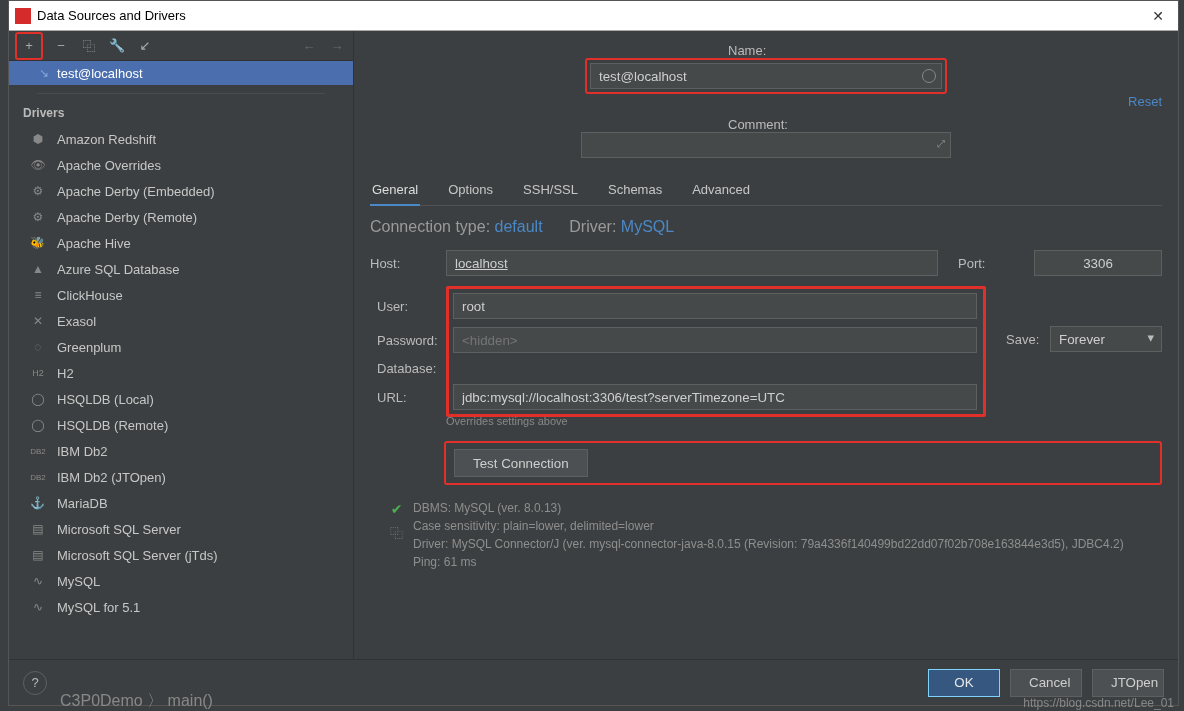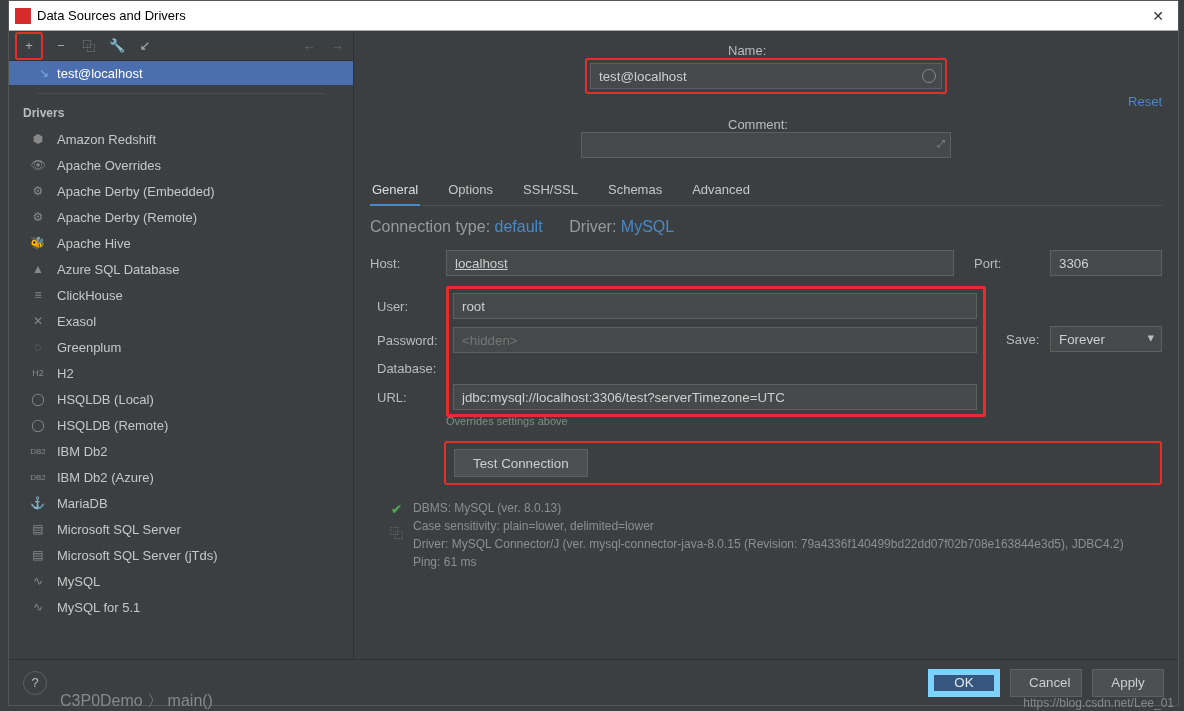--- a/index.html
+++ b/index.html
@@ -193,21 +193,21 @@
   }
   .conn-line a { color: #4a88c7; cursor: pointer; }
   .form-row {
     display: flex;
     align-items: center;
     margin-bottom: 10px;
   }
   .form-row label { width: 76px; }
   .wide-input { flex: 1; text-decoration: underline; }
   .port-label { width: 44px; margin-left: 20px; }
-  .port-input { width: 112px; }
+  .port-input { width: 128px; text-align: center; }
   .highlight-group {
     border: 3px solid #e1302a;
     padding: 2px 0;
     border-radius: 2px;
     width: 540px;
   }
   .inside-pad { padding: 2px 4px; }
   .select {
     background: #45494a;
     border: 1px solid #5e6060;
@@ -226,21 +226,21 @@
   .btn-std {
     background: #4c5052;
     border: 1px solid #5e6060;
     color: #cfcfcf;
     height: 28px;
     padding: 0 18px;
     cursor: pointer;
   }
   .btn-primary {
     background: #365880;
-    border: 6px solid #7dd3fc;
+    border: 1px solid #7dd3fc;
     color: #e8e8e8;
   }
   .test-wrap { margin: 10px 0 8px 74px; display:inline-block; }
   .overrides-hint {
     font-size: 11px; color: #888; margin: -2px 0 4px 76px;
   }
   .status-block {
     display: flex;
     gap: 10px;
     margin-left: 20px;
@@ -365,21 +365,21 @@
         <div class="driver-item">
             <span class="dicon">◯</span>
             <span>HSQLDB (Remote)</span>
           </div>
         <div class="driver-item">
             <span class="dicon" style="font-size:8px">DB2</span>
             <span>IBM Db2</span>
           </div>
         <div class="driver-item">
             <span class="dicon" style="font-size:8px">DB2</span>
-            <span>IBM Db2 (Azure)</span>
+            <span>IBM Db2 (JTOpen)</span>
           </div>
         <div class="driver-item">
             <span class="dicon">⚓</span>
             <span>MariaDB</span>
           </div>
         <div class="driver-item">
             <span class="dicon">▤</span>
             <span>Microsoft SQL Server</span>
           </div>
         <div class="driver-item">
@@ -494,19 +494,19 @@
       </div>
 
     </div>
   </div>
 
   <div class="footer">
     <div class="help-btn">?</div>
     <div style="flex:1"></div>
     <button class="btn-std btn-primary" style="width:72px">OK</button>
     <button class="btn-std" style="width:72px">Cancel</button>
-    <button class="btn-std" style="width:72px">Apply</button>
+    <button class="btn-std" style="width:72px">JTOpen</button>
   </div>
 
 </div>
 
 <div class="watermark">https://blog.csdn.net/Lee_01</div>
 <div class="bottom-crumb">C3P0Demo 〉 main()</div>
 
 </body></html>

